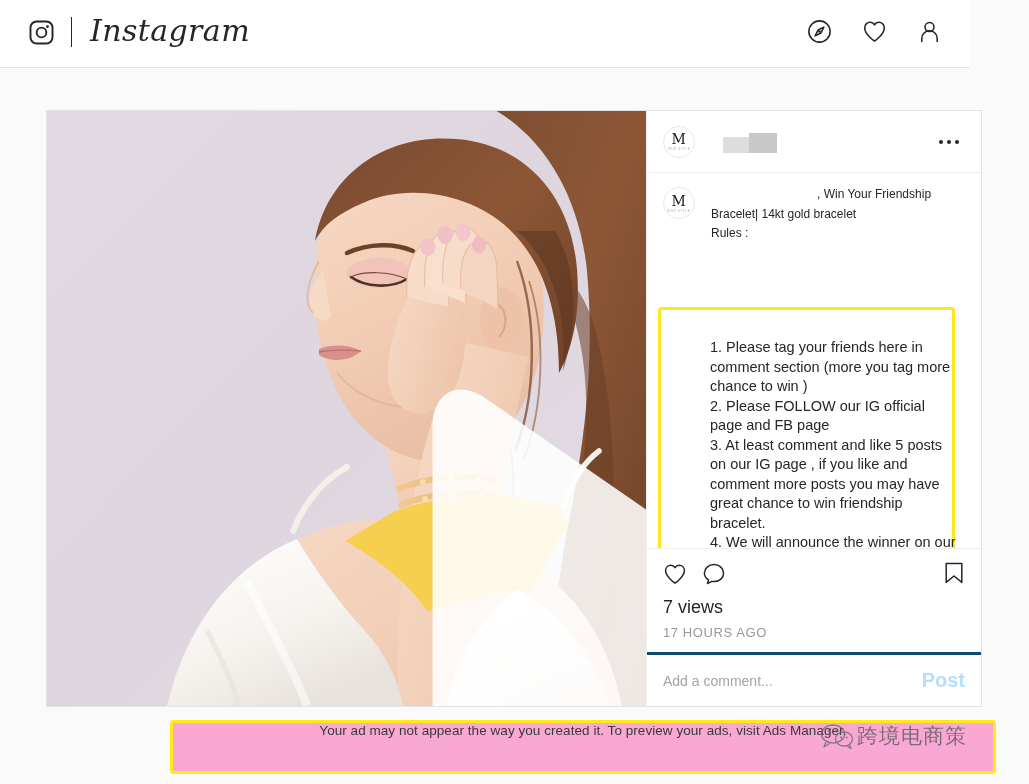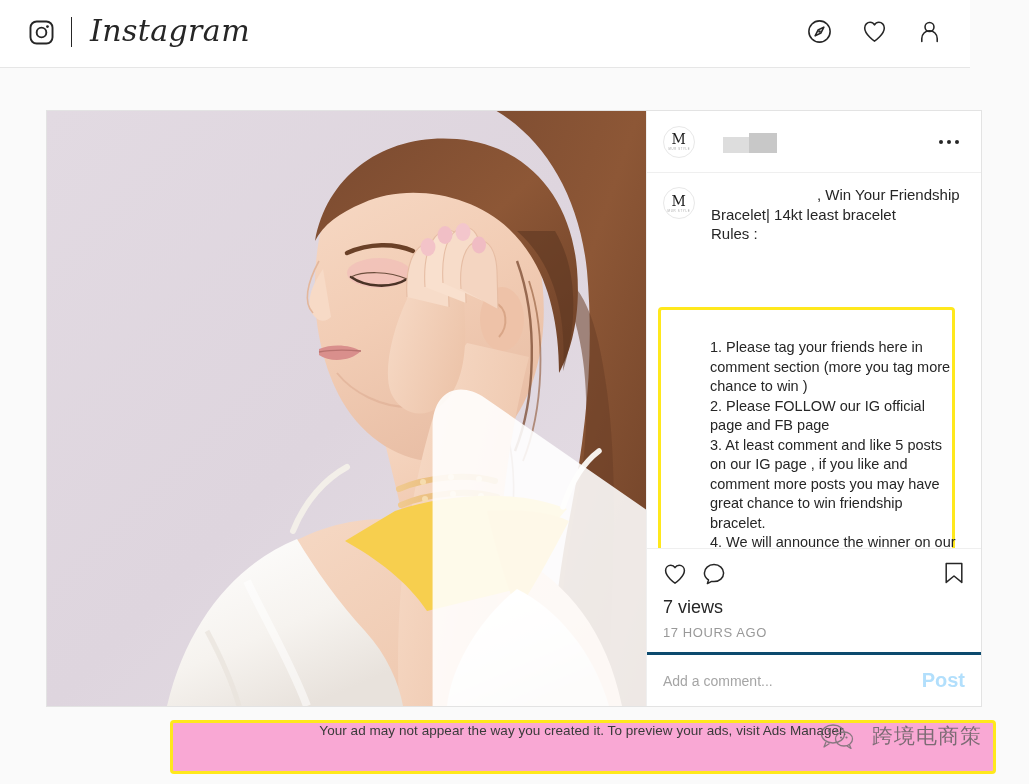--- a/index.html
+++ b/index.html
@@ -129,21 +129,21 @@
   .caption-av .av-m {
     font-family: "DejaVu Serif", serif; font-size: 14px;
     color: #1a1a1a; line-height: 14px; letter-spacing: 0.5px;
   }
   .caption-av .av-sub {
     font-size: 2.9px; color: #a8a8a8; letter-spacing: 0.7px;
     line-height: 4px; margin-top: 1px;
   }
   .caption-text {
     margin-left: 16px;
-    font-size: 15px; line-height: 19.5px;
+    font-size: 12px; line-height: 19.5px;
     color: #262626; flex: 1 1 auto;
     white-space: pre-wrap; word-wrap: break-word;
   }
   .caption-head-redact {
     display: inline-block; width: 106px; height: 13px;
     background: #ffffff; vertical-align: -1px;
   }
 
   .rules-box {
     position: absolute;
@@ -205,21 +205,21 @@
     background: #f9a8d4;
     border: 3px solid #ffe81c;
     border-radius: 4px;
     display: flex; align-items: flex-start; justify-content: center;
   }
   .banner-text {
     font-size: 13.5px; color: #3a3a3a; letter-spacing: 0.05px;
   }
   .watermark {
     position: absolute; left: 820px; top: 722px;
-    display: flex; align-items: center; gap: 18px;
+    display: flex; align-items: center; gap: 3px;
     opacity: 0.78;
   }
   .wm-logo { width: 34px; height: 26px; }
   .wm-text {
     font-family: "DejaVu Sans", sans-serif;
     font-size: 21px; color: #5a5a5a; letter-spacing: 1px;
   }
 </style>
 </head>
 <body>
@@ -386,21 +386,21 @@
           <i></i>
         </div>
       </div>
 
       <div class="caption-area">
         <div class="caption-row">
           <div class="caption-av">
             <span class="av-m">M</span>
             <span class="av-sub">MUR STYLE</span>
           </div>
-          <div class="caption-text"><span class="caption-head-redact"></span><span>, Win Your Friendship</span><br><span>Bracelet| 14kt least bracelet</span><br><span>Rules :</span></div>
+          <div class="caption-text"><span class="caption-head-redact"></span><span>, Win Your Friendship</span><br><span>Bracelet| 14kt gold bracelet</span><br><span>Rules :</span></div>
         </div>
 
         <div class="rules-box">
           <div class="rules-text">1. Please tag your friends here in comment section (more you tag more chance to win )
 2. Please FOLLOW our IG official page and FB page
 3. At least comment and like 5 posts on our IG page , if you like and comment more posts you may have great chance to win friendship bracelet.
 4. We will announce the winner on our FB page (8/8/2019)</div>
 
         </div>
       </div>

